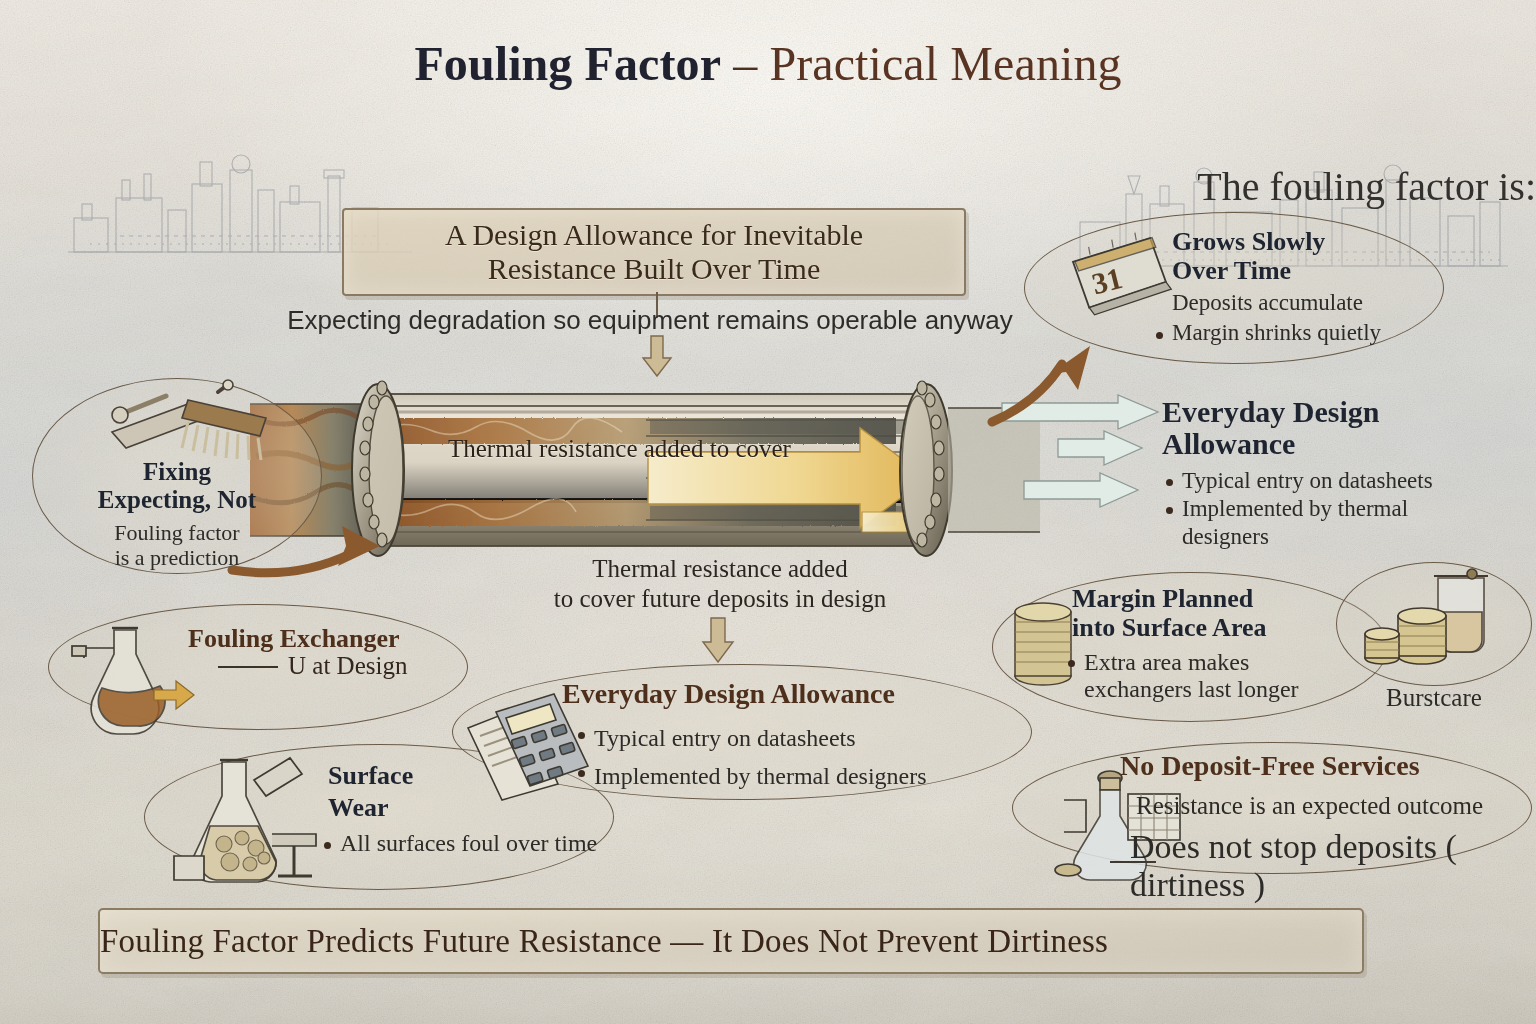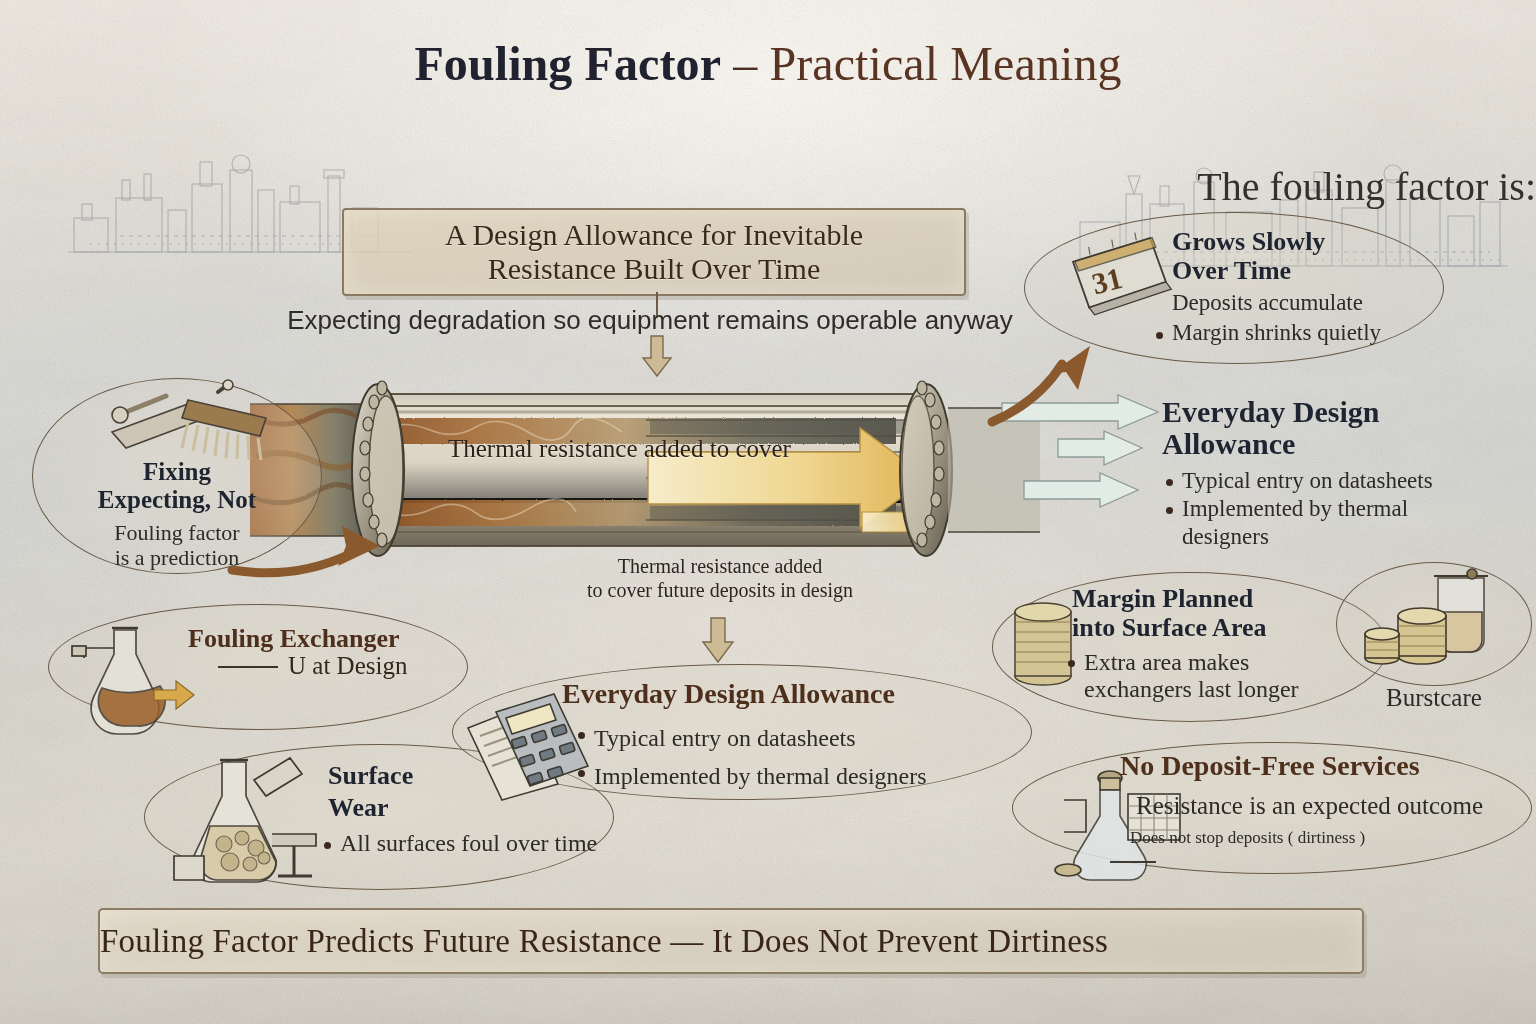--- a/index.html
+++ b/index.html
@@ -314,21 +314,21 @@
   </div>
 
   <svg style="position:absolute;left:1000px;top:395px;" width="180" height="125" viewBox="0 0 180 125">
     <g fill="#e2ece7" stroke="#8d9a96" stroke-width="1.3">
       <path d="M2 8 H118 V0 L158 17 L118 34 V26 H2 Z"></path>
       <path d="M58 44 H104 V36 L142 53 L104 70 V62 H58 Z"></path>
       <path d="M24 86 H100 V78 L138 95 L100 112 V104 H24 Z"></path>
     </g>
   </svg>
 
-  <div style="position:absolute;left:440px;top:554px;width:560px;text-align:center;font-size:20px;line-height:1.2;color:#2c2620;">
+  <div style="position:absolute;left:440px;top:554px;width:560px;text-align:center;font-size:25px;line-height:1.2;color:#2c2620;">
     <div>Thermal resistance added</div>
     <div>to cover future deposits in design</div>
   </div>
 
   <svg style="position:absolute;left:700px;top:618px;" width="36" height="48" viewBox="0 0 36 48">
     <path d="M11 0 h14 v24 h8 L18 44 L3 24 h8 Z" fill="#cdbb95" stroke="#7d6a4f" stroke-width="1.4"></path>
   </svg>
 
   <svg style="position:absolute;left:230px;top:512px;" width="170" height="70" viewBox="0 0 170 70">
     <path d="M2 58 q64 10 118 -16" stroke="#8a5a2e" stroke-width="9" fill="none" stroke-linecap="round"></path>
@@ -591,21 +591,21 @@
 
         <path d="M14 30 h22 v32 h-22"></path>
         <path d="M60 92 h46" stroke-width="2"></path>
 
         <ellipse cx="18" cy="100" rx="13" ry="6" fill="#c9b98f"></ellipse>
       </g>
     </svg>
     <div class="body">
       <div class="h-brn" style="position:absolute;left:108px;top:8px;font-size:28px;">No Deposit-Free Services</div>
       <div class="bodytxt" style="position:absolute;left:124px;top:50px;font-size:25px;">Resistance is an expected outcome</div>
-      <div class="bodytxt" style="position:absolute;left:118px;top:86px;font-size:17px;">Does not stop deposits ( dirtiness )</div>
+      <div class="bodytxt" style="position:absolute;left:118px;top:86px;font-size:34px;">Does not stop deposits ( dirtiness )</div>
     </div>
   </div>
 
   <div class="banner">
     <span class="txt">Fouling Factor Predicts Future Resistance — It Does Not Prevent Dirtiness</span>
   </div>
 
 </div>
 
 </body></html>

